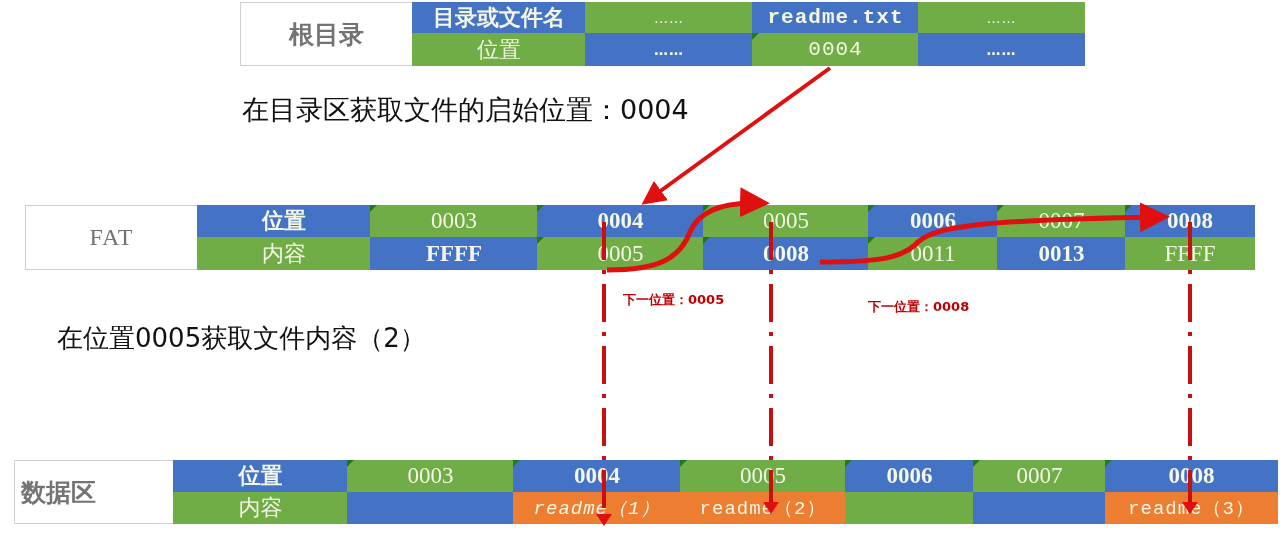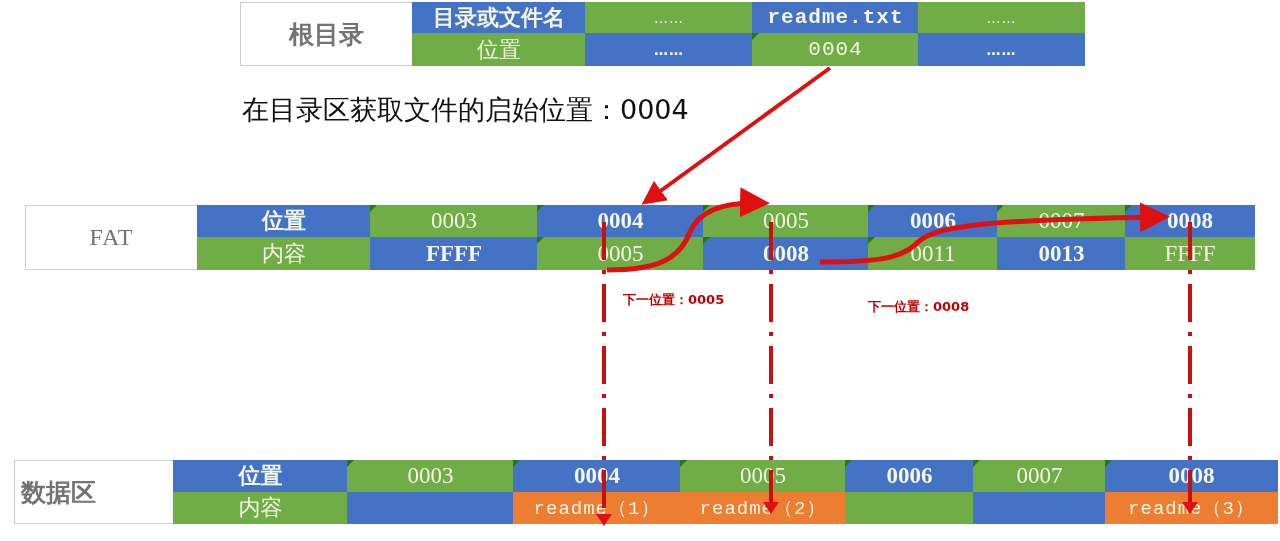--- a/index.html
+++ b/index.html
@@ -59,32 +59,33 @@
   <div class="cell blue" style="left:997px;top:237px;width:129px;height:33px;">0013</div>
 
   <div class="cell blue tri" style="left:1125px;top:205px;width:130px;height:32px;">0008</div>
   <div class="cell green" style="left:1125px;top:237px;width:130px;height:33px;">FFFF</div>
 </div>
 
 <div class="note" style="left:623px;top:291px;">下一位置：0005</div>
 <div class="note" style="left:868px;top:298px;">下一位置：0008</div>
 
 <div class="caption" style="left:57px;top:320px;font-size:26px;line-height:37px;">
+  <div>在位置0005获取文件内容（2）</div>
 </div>
 
 <div>
   <div class="label-cell" style="left:14px;top:460px;width:172px;height:64px;justify-content:flex-start;padding-left:6px;font-weight:bold;">数据区</div>
   <div class="cell blue hdr" style="left:173px;top:460px;width:175px;height:32px;">位置</div>
   <div class="cell green hdr" style="left:173px;top:492px;width:175px;height:32px;">内容</div>
 
   <div class="cell green tri" style="left:347px;top:460px;width:167px;height:32px;">0003</div>
   <div class="cell blue" style="left:347px;top:492px;width:167px;height:32px;"></div>
 
   <div class="cell blue tri" style="left:513px;top:460px;width:168px;height:32px;">0004</div>
-  <div class="cell orange mono" style="left:513px;top:492px;width:168px;height:32px;font-size:19px;">readme（1）</div>
+  <div class="cell orange mono" style="left:513px;top:492px;width:168px;height:32px;font-size:19px;font-style:italic;">readme（1）</div>
 
   <div class="cell green tri" style="left:680px;top:460px;width:166px;height:32px;">0005</div>
   <div class="cell orange mono" style="left:680px;top:492px;width:166px;height:32px;font-size:19px;">readme（2）</div>
 
   <div class="cell blue tri" style="left:845px;top:460px;width:129px;height:32px;">0006</div>
   <div class="cell green" style="left:845px;top:492px;width:129px;height:32px;"></div>
 
   <div class="cell green tri" style="left:973px;top:460px;width:133px;height:32px;">0007</div>
   <div class="cell blue" style="left:973px;top:492px;width:133px;height:32px;"></div>
 

